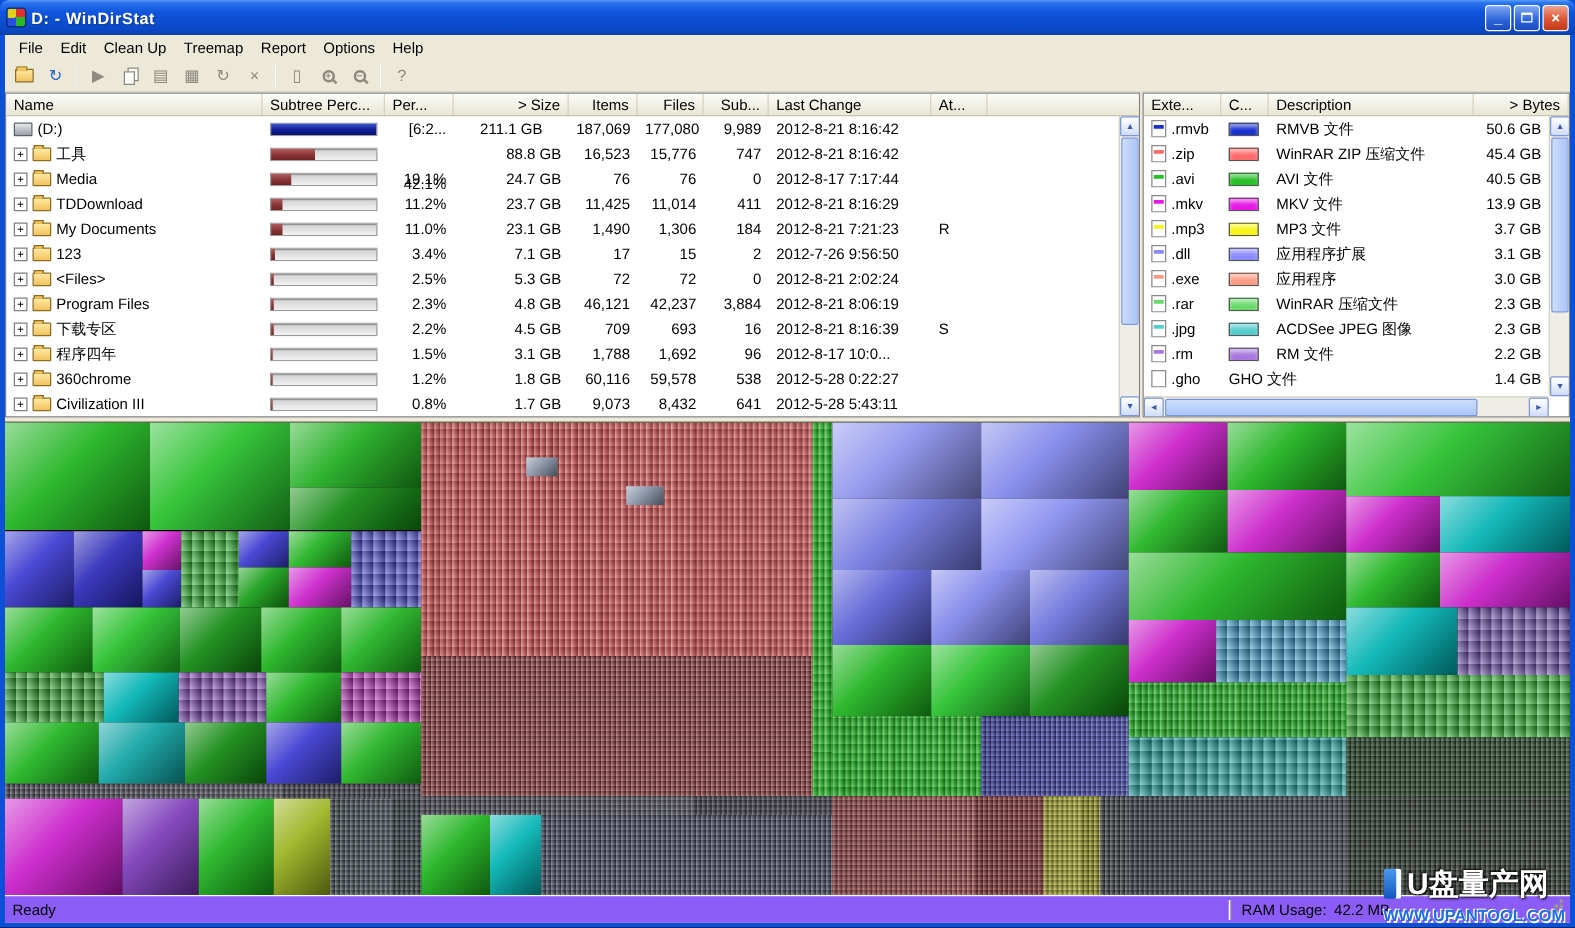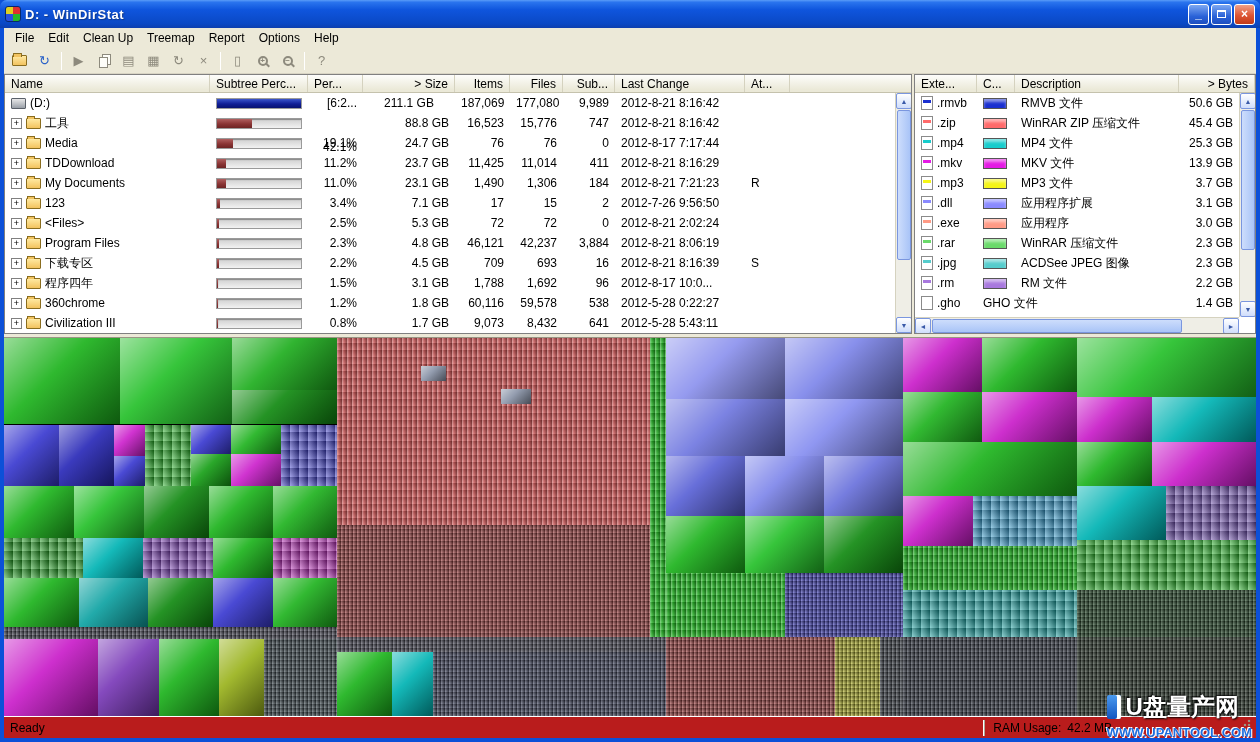--- a/index.html
+++ b/index.html
@@ -89,21 +89,21 @@
     color:#cfcfcf; font-size:22px; font-weight:bold; text-shadow:1px 1px 2px #444; }
   .wm-big { color:#d8d8d8; font-size:44px; font-weight:bold; text-shadow:1px 1px 3px #333; letter-spacing:2px; }
   .wm-dom { color:#d0d0d0; font-size:20px; font-weight:bold; text-shadow:1px 1px 2px #333; align-self:flex-end; }
 
   .wm-corner { position:absolute; right:8px; bottom:2px; z-index:50; text-align:left; pointer-events:none; }
   .wm-corner .flag { display:inline-block; width:14px; height:24px; background:linear-gradient(#4a9af0,#1355c0); border-radius:2px; vertical-align:middle; margin-right:5px; box-shadow:inset -4px 0 0 #fff; }
   .wm-corner .big { color:#fff; font-size:24px; font-weight:bold; text-shadow:1px 1px 2px #000,-1px -1px 2px #000; vertical-align:middle; }
   .wm-corner .dom { display:block; color:#1d6fe0; font-size:13px; font-weight:bold; text-shadow:1px 1px 0 #fff,-1px -1px 0 #fff; margin-top:2px; }
 
   
-  .statusbar { height:22px; background:#b91c1c; border-top:1px solid #fff; box-shadow:0 -1px 0 #aca899; display:flex; align-items:center; padding:3px 6px; }
+  .statusbar { height:22px; background:#8b5cf6; border-top:1px solid #fff; box-shadow:0 -1px 0 #aca899; display:flex; align-items:center; padding:3px 6px; }
   .st-left { flex:1; }
   .st-ram { display:flex; gap:6px; padding:1px 8px; border-left:1px solid #aca899; box-shadow:-1px 0 0 #fff; margin-right:130px; }
   .grip { position:absolute; right:5px; bottom:7px; width:12px; height:12px;
     background:radial-gradient(circle at 2px 10px,#9a9684 1.4px,transparent 1.6px),radial-gradient(circle at 6px 10px,#9a9684 1.4px,transparent 1.6px),radial-gradient(circle at 10px 10px,#9a9684 1.4px,transparent 1.6px),radial-gradient(circle at 6px 6px,#9a9684 1.4px,transparent 1.6px),radial-gradient(circle at 10px 6px,#9a9684 1.4px,transparent 1.6px),radial-gradient(circle at 10px 2px,#9a9684 1.4px,transparent 1.6px); }
 </style>
 </head>
 <body>
 
 <div class="titlebar">
   <span class="app-icon"></span>
@@ -452,29 +452,29 @@
             </div>
             <div class="c" style="width: 38px;">
               <span class="swatch" style="background: rgb(255, 106, 106);"></span>
             </div>
             <div class="c" style="width: 164px;">WinRAR ZIP 压缩文件</div>
             <div class="c r" style="width: 58px; flex: 1 1 0%;">45.4 GB</div>
           </div>
           <div class="row">
             <div class="c namecell" style="width: 62px;">
               <span class="ficon">
-                <i style="background: rgb(23, 204, 204);"></i>
-              </span>
-              <span>.mp4</span>
-            </div>
-            <div class="c" style="width: 38px;">
-              <span class="swatch" style="background: rgb(23, 204, 204);"></span>
-            </div>
-            <div class="c" style="width: 164px;">MP4 文件</div>
-            <div class="c r" style="width: 58px; flex: 1 1 0%;">25.3 GB</div>
+                <i style="background: rgb(39, 192, 39);"></i>
+              </span>
+              <span>.avi</span>
+            </div>
+            <div class="c" style="width: 38px;">
+              <span class="swatch" style="background: rgb(39, 192, 39);"></span>
+            </div>
+            <div class="c" style="width: 164px;">AVI 文件</div>
+            <div class="c r" style="width: 58px; flex: 1 1 0%;">40.5 GB</div>
           </div>
           <div class="row">
             <div class="c namecell" style="width: 62px;">
               <span class="ficon">
                 <i style="background: rgb(229, 25, 229);"></i>
               </span>
               <span>.mkv</span>
             </div>
             <div class="c" style="width: 38px;">
               <span class="swatch" style="background: rgb(229, 25, 229);"></span>

